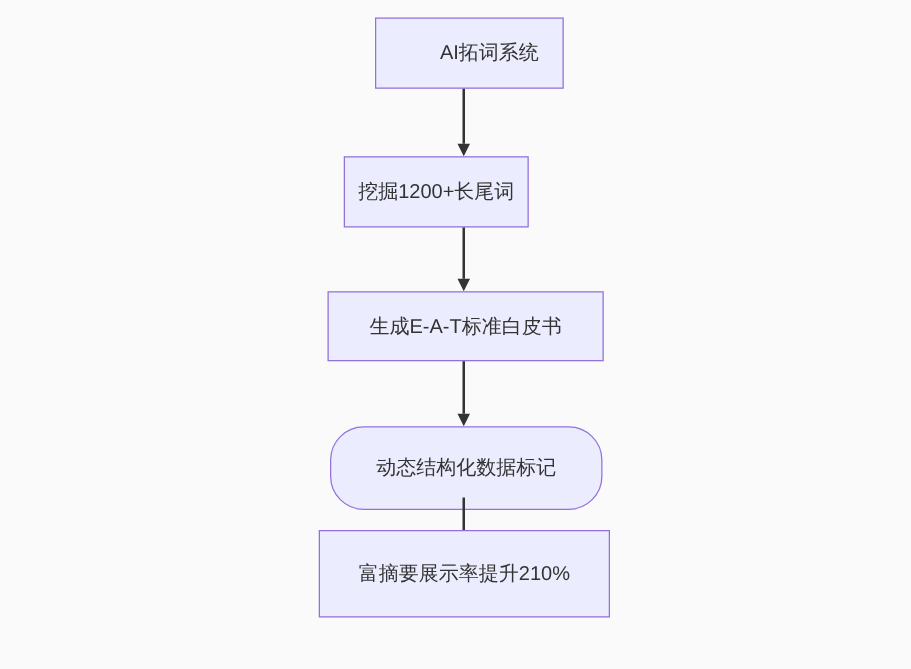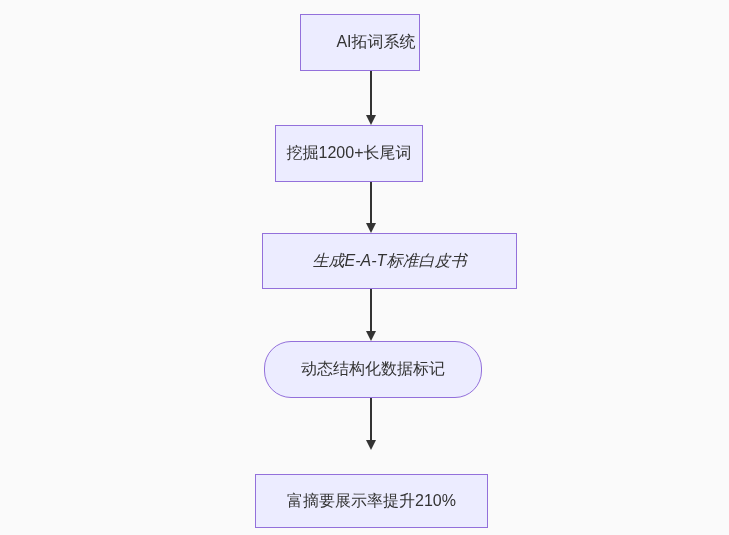--- a/index.html
+++ b/index.html
@@ -41,25 +41,25 @@
     background: #333333;
   }
   .edge-head {
     width: 0;
     height: 0;
     border-left: 5px solid transparent;
     border-right: 5px solid transparent;
     border-top: 10px solid #333333;
   }
   
-  #node-0 { left: 300px; top: 14px;  width: 120px; height: 57px; padding-left: 32px; }
+  #node-0 { left: 300px; top: 14px;  width: 151px; height: 57px; padding-left: 32px; }
   #node-1 { left: 275px; top: 125px; width: 148px; height: 57px; }
-  #node-2 { left: 262px; top: 233px; width: 255px; height: 56px; font-style: italic; }
-  #node-3 { left: 264px; top: 341px; width: 218px; height: 57px; border-radius: 27px; }
-  #node-4 { left: 255px; top: 474px; width: 233px; height: 54px; }
+  #node-2 { left: 262px; top: 233px; width: 221px; height: 56px; }
+  #node-3 { left: 264px; top: 341px; width: 218px; height: 67px; border-radius: 27px; }
+  #node-4 { left: 255px; top: 424px; width: 233px; height: 70px; }
   
   #edge-0 { left: 365px; top: 71px;  height: 54px; }
   #edge-1 { left: 365px; top: 182px; height: 51px; }
   #edge-2 { left: 365px; top: 289px; height: 52px; }
   #edge-3 { left: 365px; top: 398px; height: 52px; }
 </style>
 </head>
 <body>
 
 <div class="canvas">

